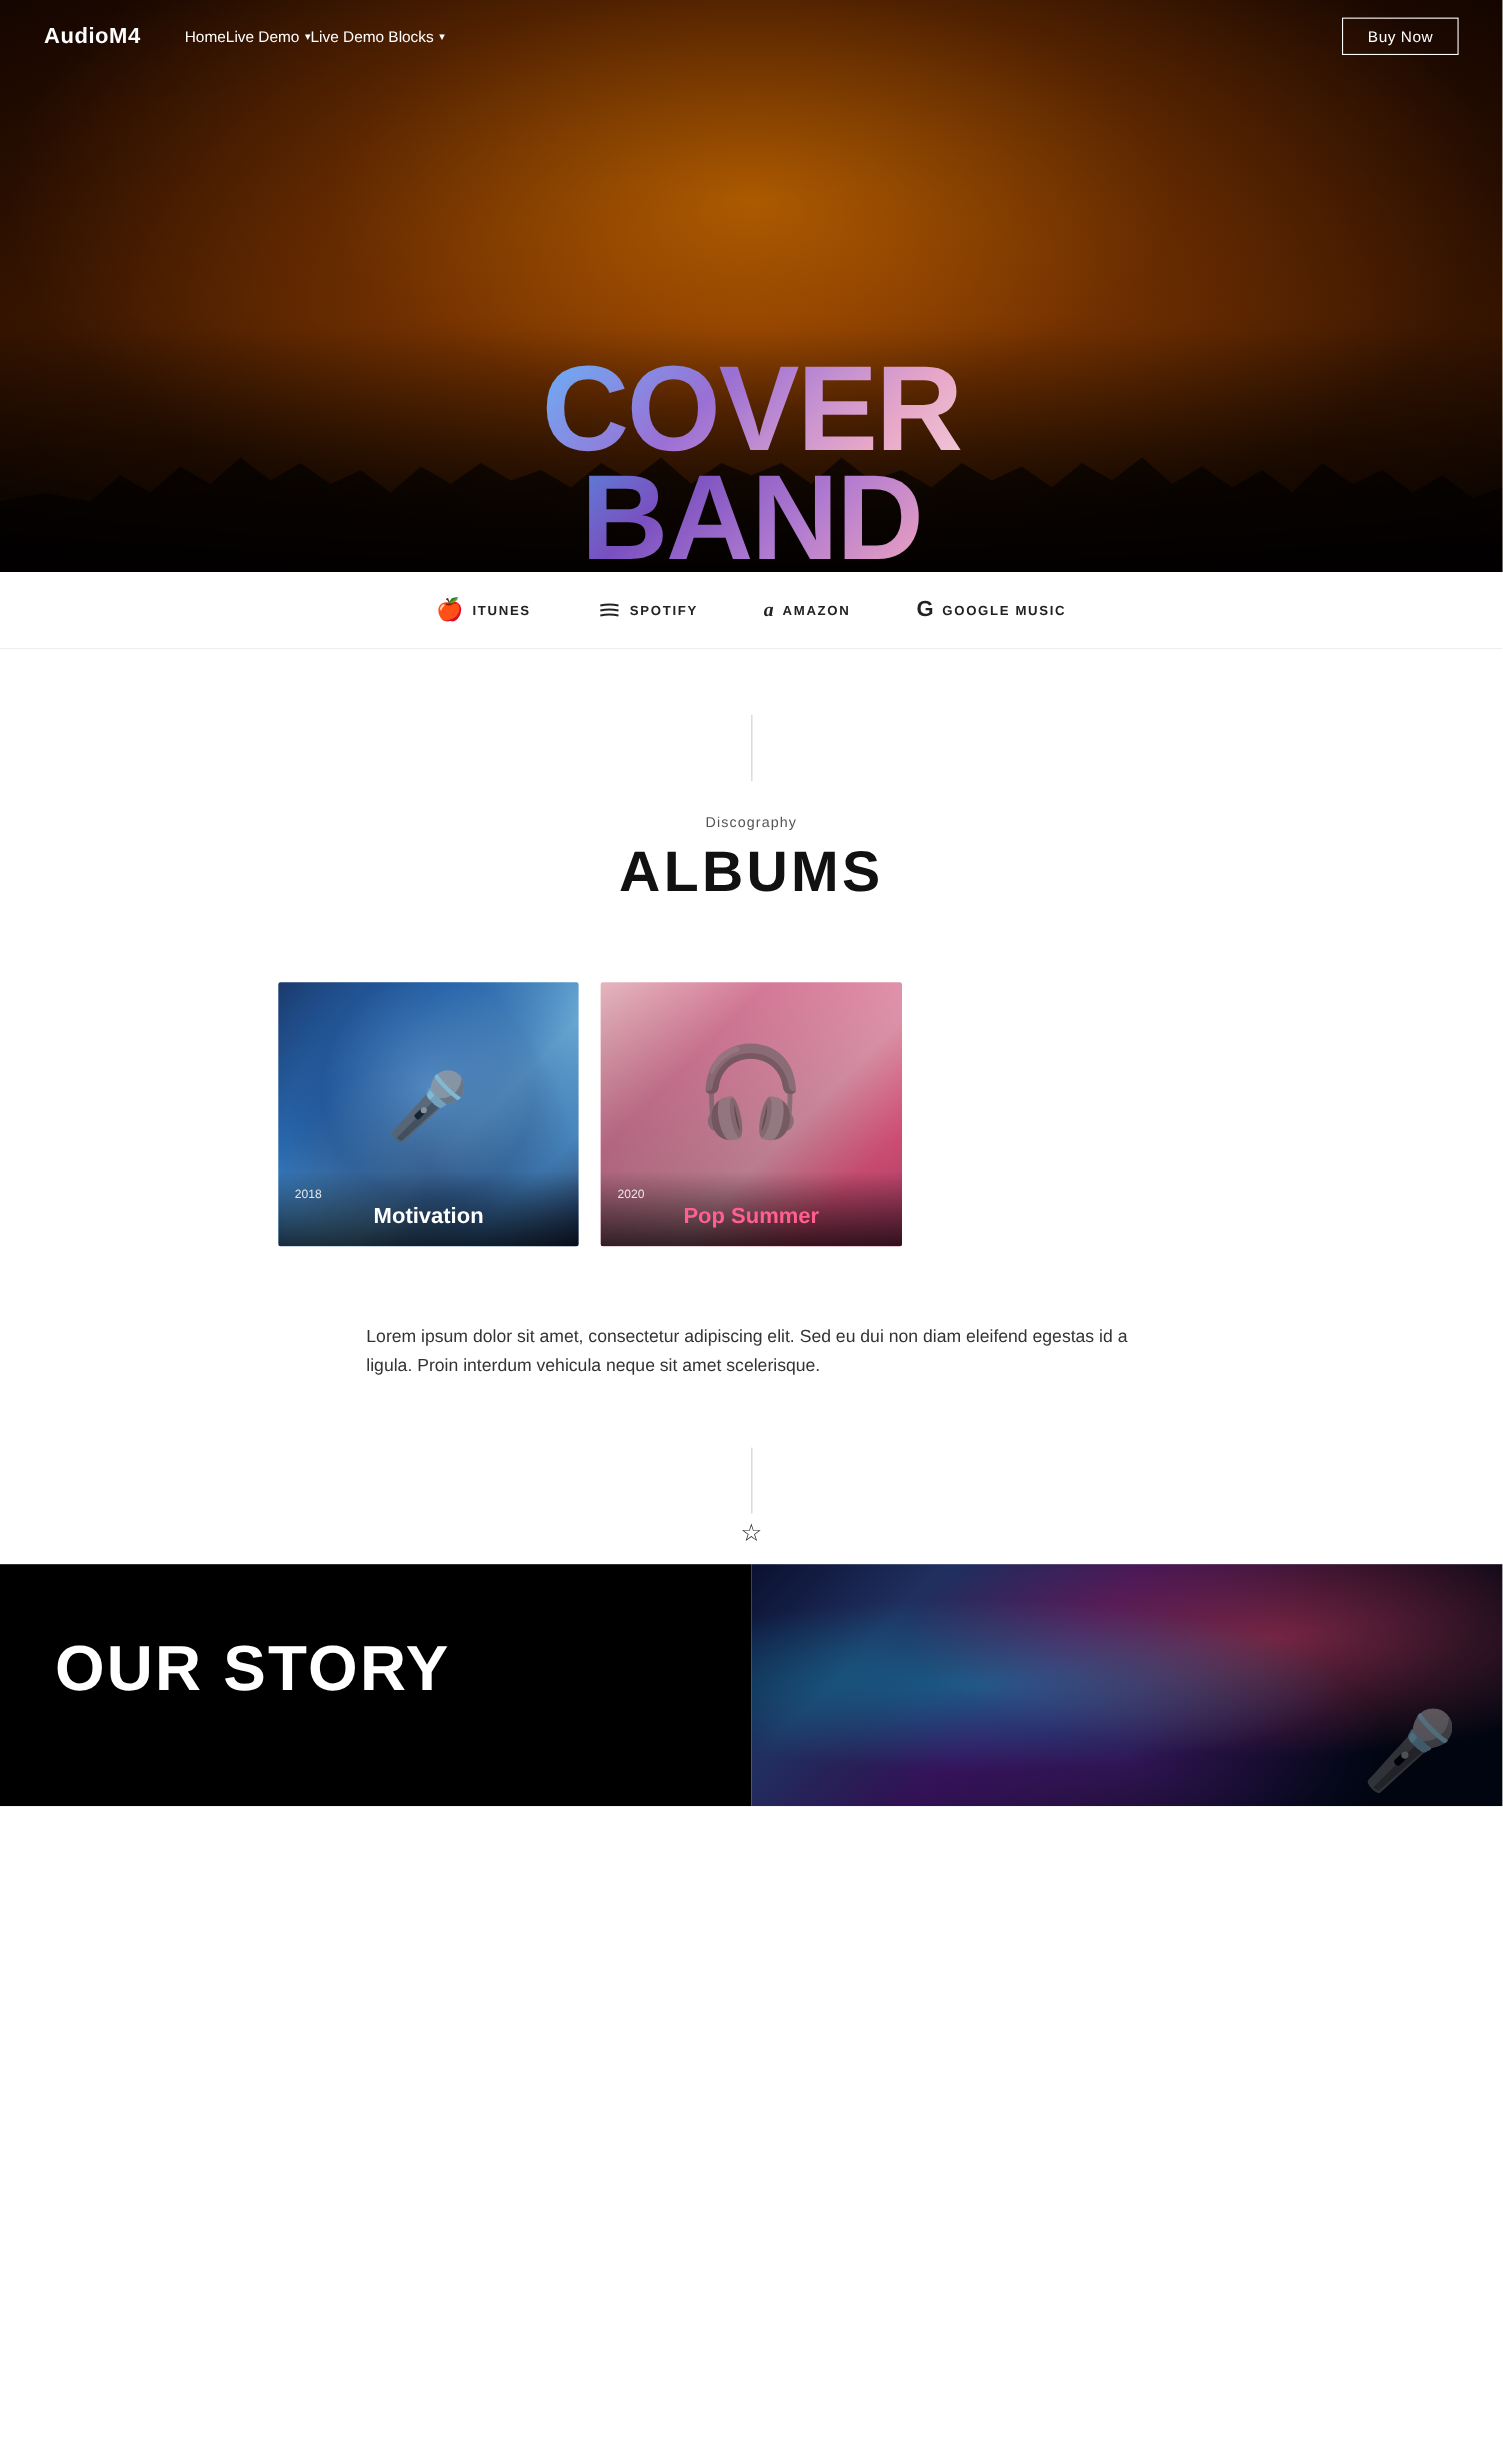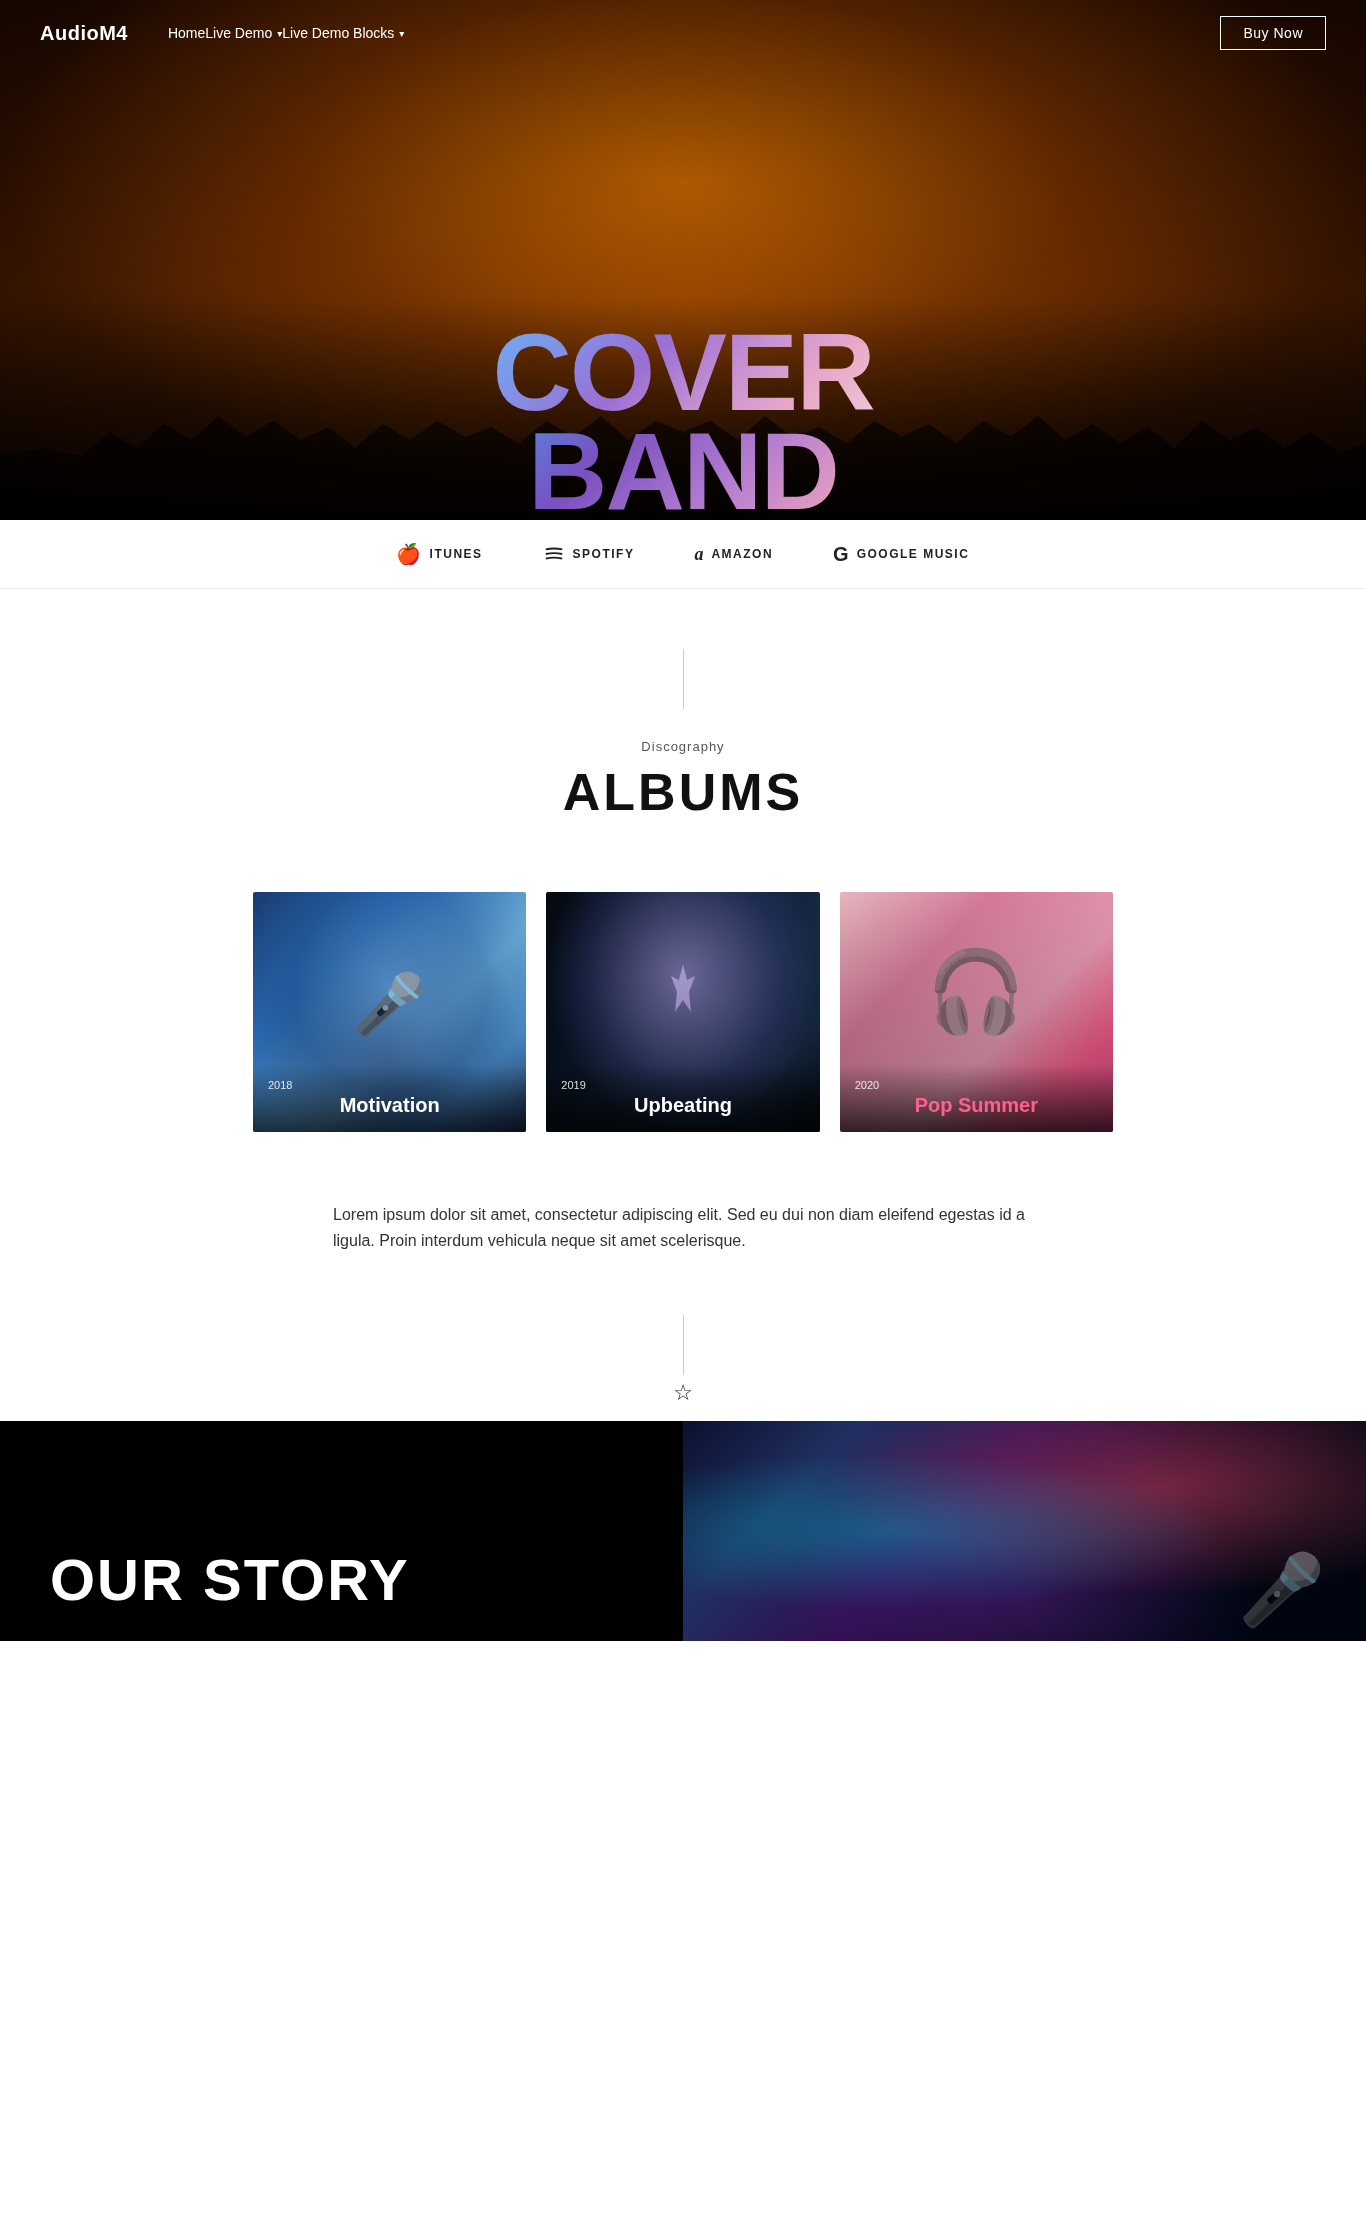--- a/index.html
+++ b/index.html
@@ -309,21 +309,21 @@
     }
 
     
     .our-story-section {
       display: grid;
       grid-template-columns: 1fr 1fr;
       min-height: 220px;
     }
     .our-story-left {
       background: #000;
-      padding: 60px 50px 32px;
+      padding: 60px 50px 96px;
       display: flex;
       flex-direction: column;
       justify-content: flex-end;
     }
     .our-story-title {
       font-size: 58px;
       font-weight: 900;
       color: #fff;
       letter-spacing: 2px;
       line-height: 1;
@@ -417,26 +417,20 @@
 
   <div class="albums-grid">
 
     <div class="album-card album-bg-1">
       <div class="album-info">
         <div class="album-year">2018</div>
         <div class="album-name">Motivation</div>
       </div>
     </div>
 
-    <div class="album-card album-bg-2">
-      <div class="album-info">
-        <div class="album-year">2019</div>
-        <div class="album-name">Upbeating</div>
-      </div>
-    </div>
 
     <div class="album-card album-bg-3">
       <div class="album-3-person">🎧</div>
       <div class="album-info">
         <div class="album-year">2020</div>
         <div class="album-name pink">Pop Summer</div>
       </div>
     </div>
   </div>
 

